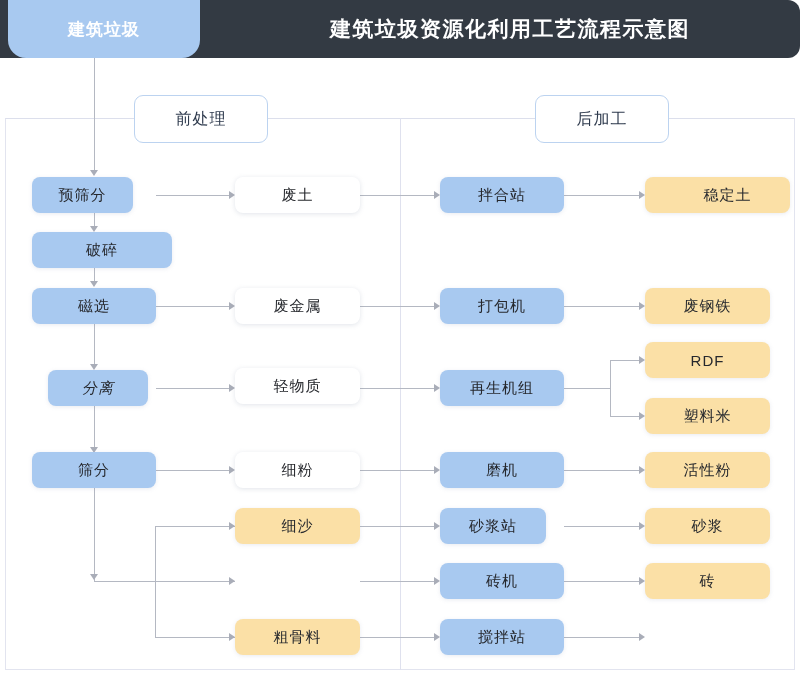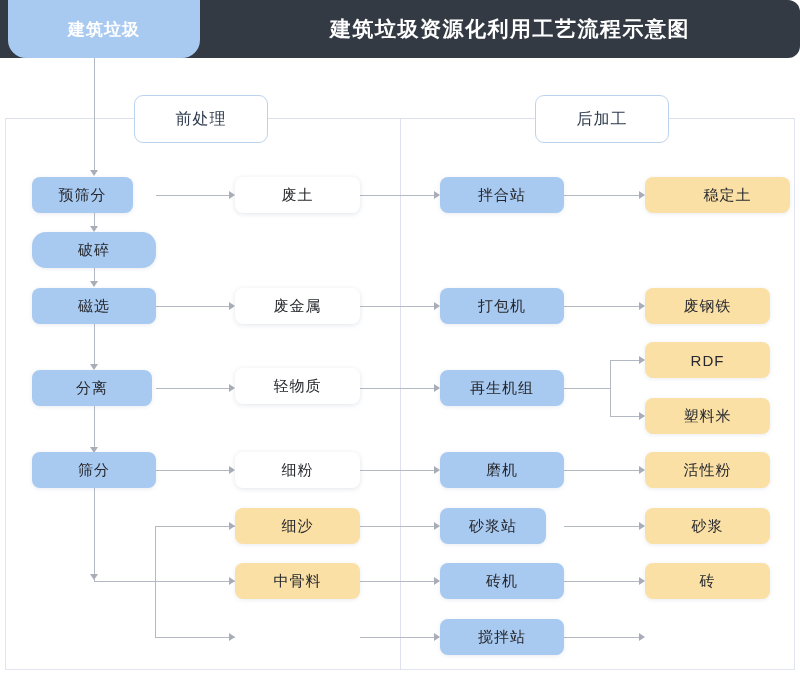--- a/index.html
+++ b/index.html
@@ -160,31 +160,31 @@
   <div class="ln h" style="left:564px;top:526px;width:76px;"></div>
   <div class="arw r" style="left:639px;top:522px;"></div>
 
   <div class="ln h" style="left:564px;top:581px;width:76px;"></div>
   <div class="arw r" style="left:639px;top:577px;"></div>
 
   <div class="ln h" style="left:564px;top:637px;width:76px;"></div>
   <div class="arw r" style="left:639px;top:633px;"></div>
 
   <div class="node blue" style="left:32px;top:177px;width:101px;">预筛分</div>
-  <div class="node blue" style="left:32px;top:232px;width:124px;border-radius:14px;">破碎</div>
+  <div class="node blue" style="left:32px;top:232px;width:140px;">破碎</div>
   <div class="node blue" style="left:32px;top:288px;width:124px;">磁选</div>
-  <div class="node blue" style="left:32px;top:370px;width:120px;">分离</div>
+  <div class="node blue" style="left:48px;top:370px;width:100px;font-style:italic;">分离</div>
   <div class="node blue" style="left:32px;top:452px;width:124px;text-align:right;">筛分</div>
 
   <div class="node white" style="left:235px;top:177px;width:125px;">废土</div>
   <div class="node white" style="left:235px;top:288px;width:125px;">废金属</div>
   <div class="node white" style="left:235px;top:368px;width:125px;text-align:center;">轻物质</div>
   <div class="node white" style="left:235px;top:452px;width:125px;">细粉</div>
   <div class="node yellow" style="left:235px;top:508px;width:125px;">细沙</div>
-  <div class="node yellow" style="left:235px;top:563px;width:125px;">中骨料</div>
+  <div class="node yellow" style="left:235px;top:619px;width:125px;">粗骨料</div>
 
   <div class="node blue" style="left:440px;top:177px;width:124px;">拌合站</div>
   <div class="node blue" style="left:440px;top:288px;width:124px;">打包机</div>
   <div class="node blue" style="left:440px;top:370px;width:124px;">再生机组</div>
   <div class="node blue" style="left:440px;top:452px;width:124px;">磨机</div>
   <div class="node blue" style="left:440px;top:508px;width:106px;">砂浆站</div>
   <div class="node blue" style="left:440px;top:563px;width:124px;">砖机</div>
   <div class="node blue" style="left:440px;top:619px;width:124px;">搅拌站</div>
 
   <div class="node yellow" style="left:645px;top:177px;width:125px;padding-left:20px;">稳定土</div>

